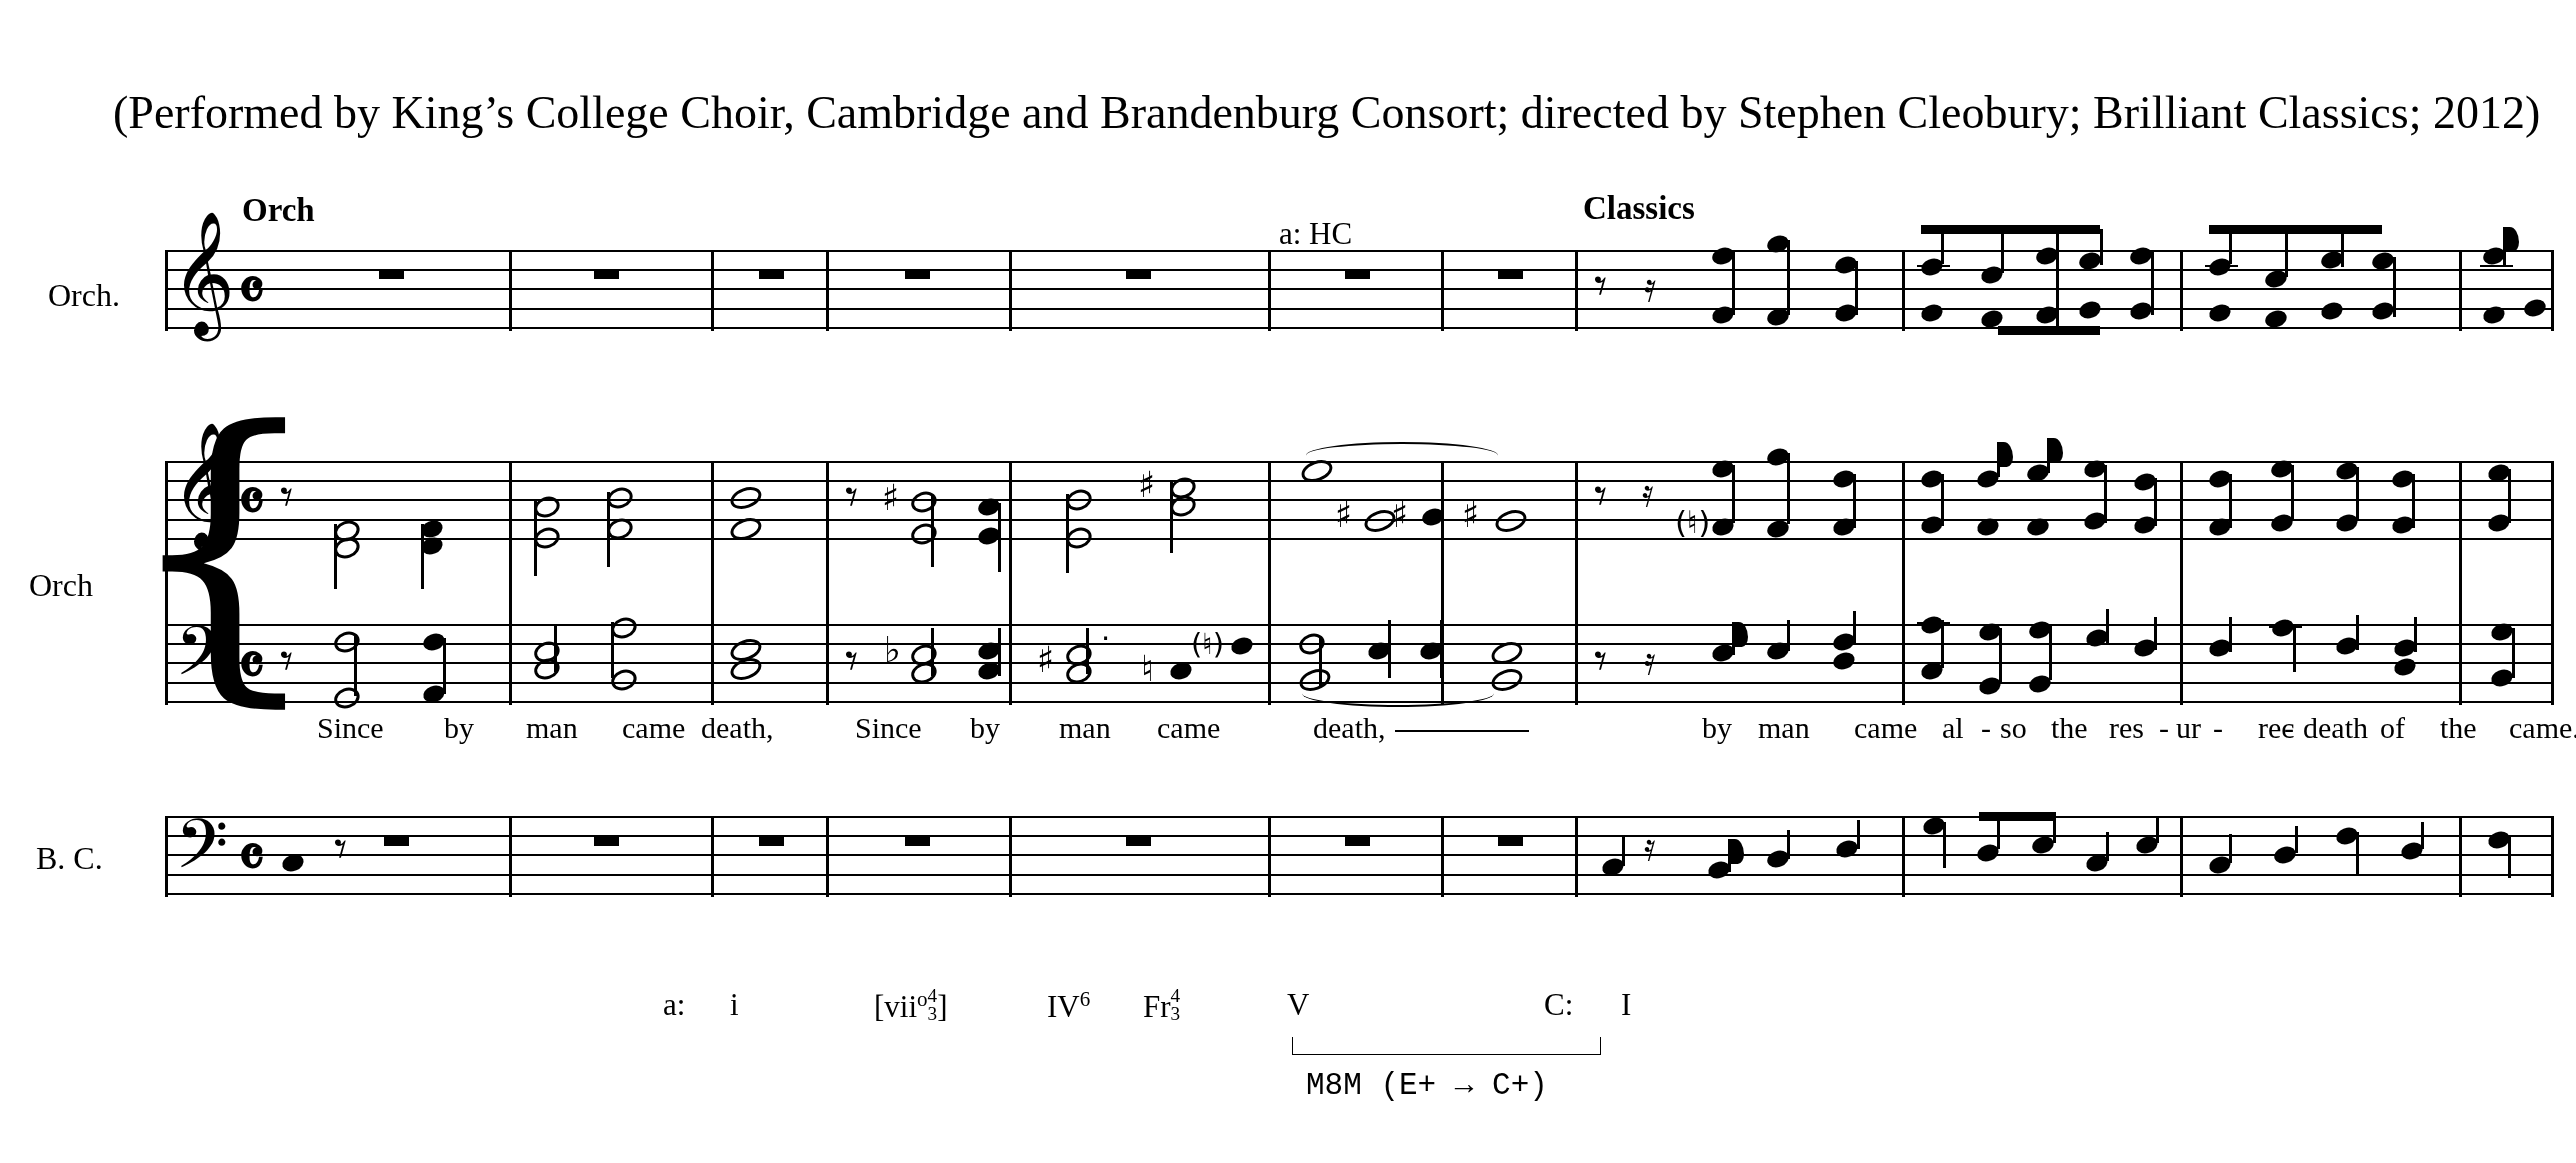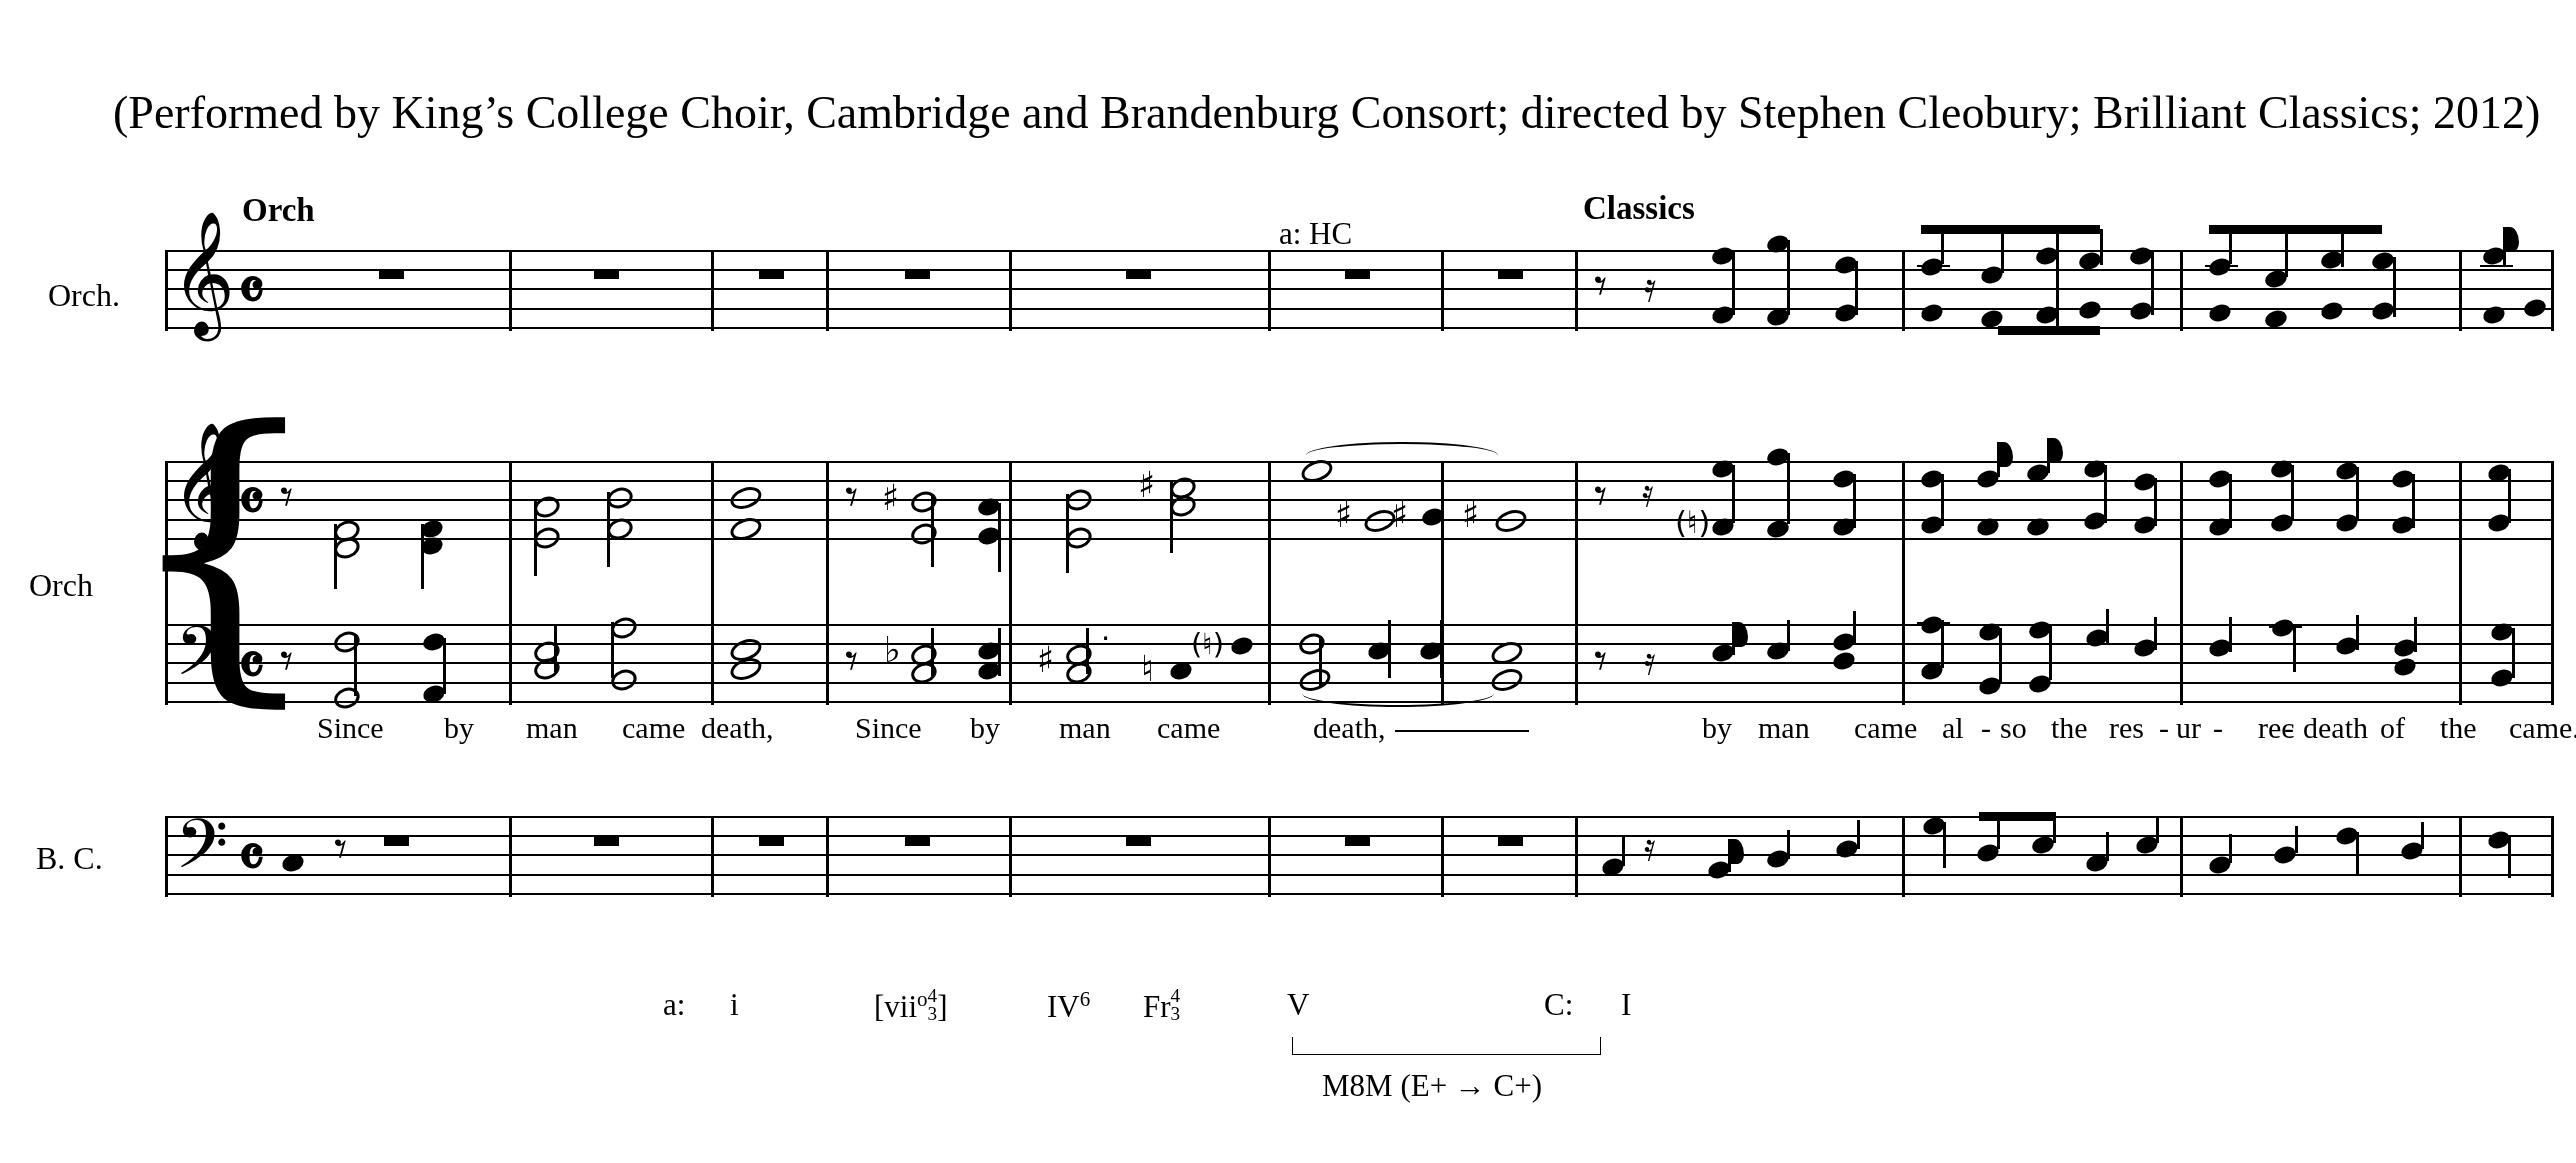--- a/index.html
+++ b/index.html
@@ -215,24 +215,23 @@
   
   .bracket {
     position: absolute;
     border-left: 1.9px solid #000;
     border-right: 1.9px solid #000;
     border-bottom: 1.9px solid #000;
     height: 17.3px;
   }
   .bracket-label {
     position: absolute;
-    font-family: Liberation Serif, serif;
+    font-family: Liberation Mono, monospace;
     font-size: 31px;
     white-space: nowrap;
-    margin-left: 16px;
   }
 </style>
 </head>
 <body>
 
 <div class="page">
 
   <div class="caption">(Performed by King’s College Choir, Cambridge and Brandenburg Consort; directed by Stephen Cleobury; Brilliant Classics; 2012)</div>
 
   <div class="system">

